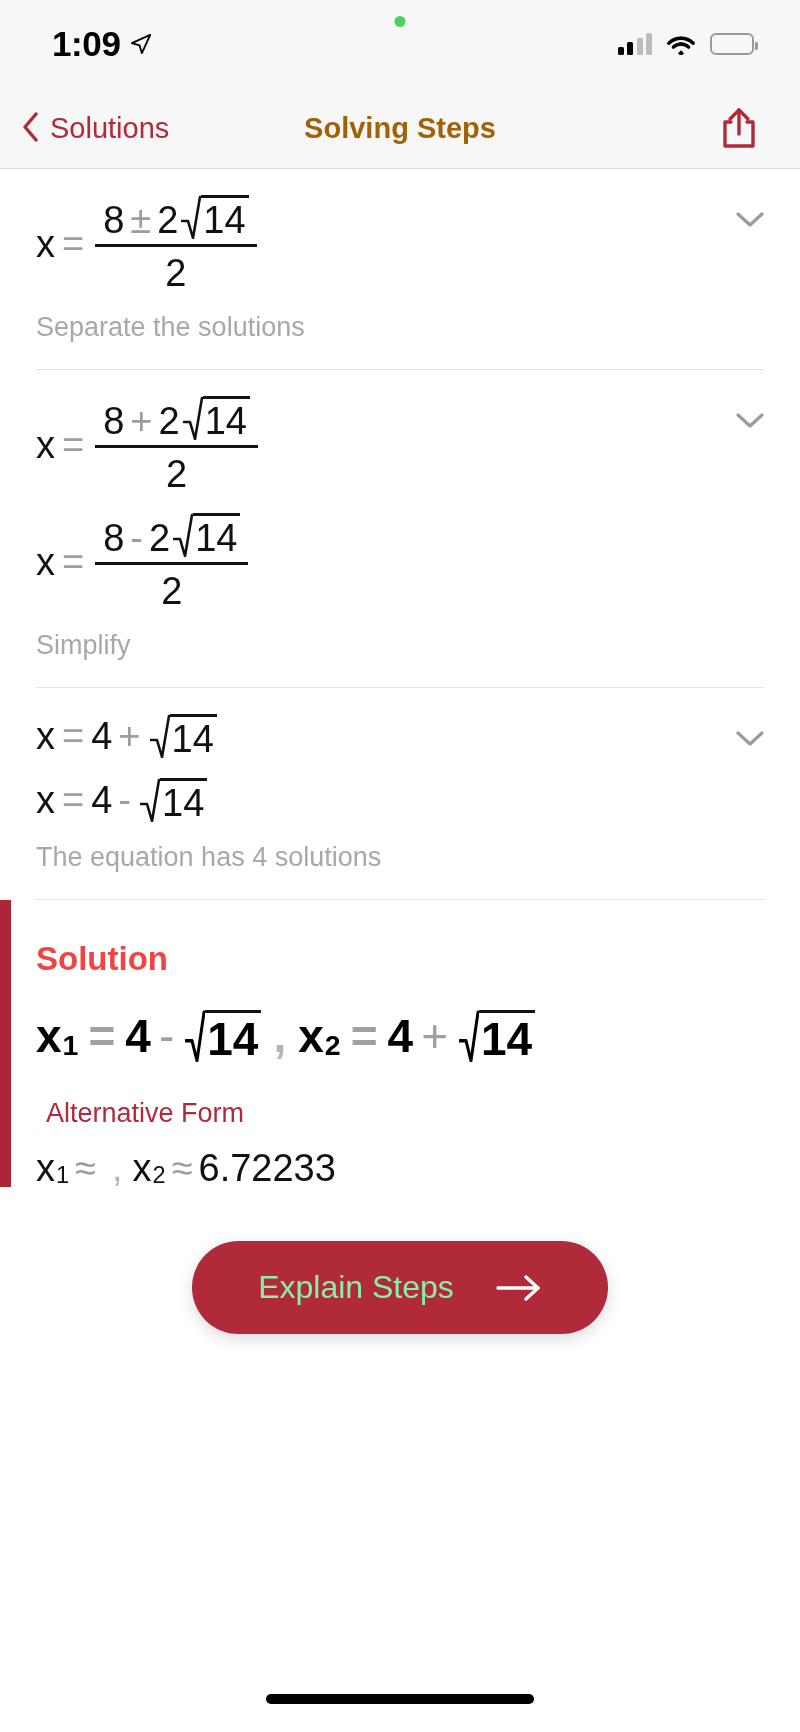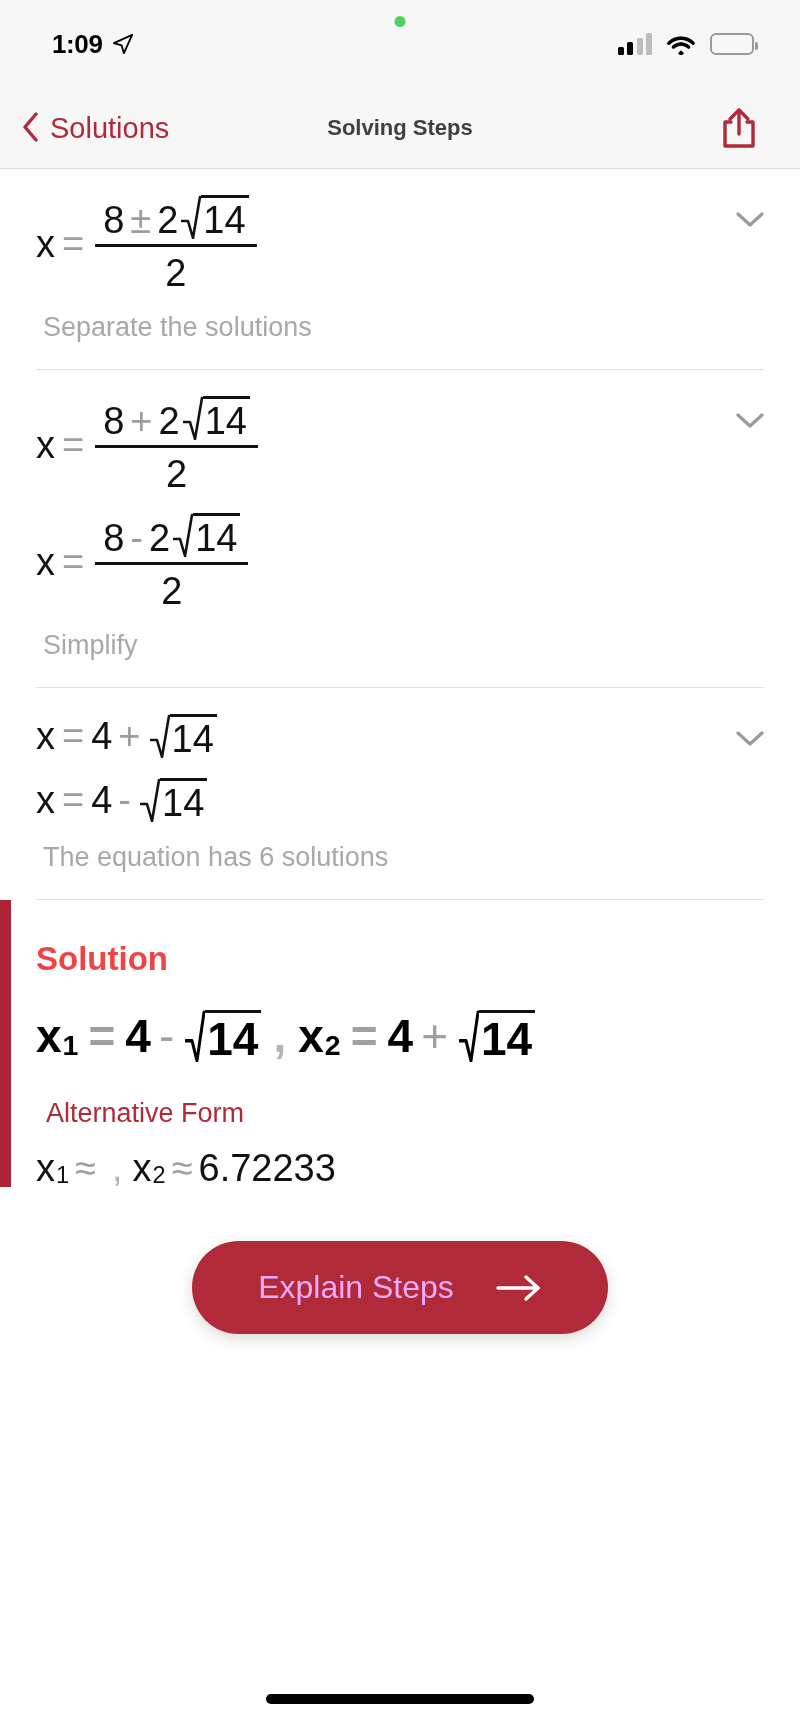--- a/index.html
+++ b/index.html
@@ -15,21 +15,21 @@
   .statusbar {
     position:relative; height:88px; background:#f7f7f7;
     display:flex; align-items:center; justify-content:space-between;
     padding:0 46px 0 52px;
   }
   .green-dot {
     position:absolute; top:16px; left:50%; transform:translateX(-50%);
     width:11px; height:11px; border-radius:50%; background:#4cd35f;
   }
   .st-left { display:flex; align-items:center; gap:10px; }
-  .st-time { font-size:26px; font-weight:600; color:#000; letter-spacing:-0.4px; }
+  .st-time { font-size:35px; font-weight:600; color:#000; letter-spacing:-0.4px; }
   .loc-arrow { width:22px; height:22px; display:block; }
   .st-right { display:flex; align-items:center; gap:14px; }
   .bars { display:flex; align-items:flex-end; gap:3.5px; height:22px; }
   .bars i { display:block; width:6px; border-radius:1.5px; background:#000; }
   .bars i:nth-child(1){ height:8px; }
   .bars i:nth-child(2){ height:13px; }
   .bars i:nth-child(3){ height:17px; background:#bdbdbd; }
   .bars i:nth-child(4){ height:22px; background:#bdbdbd; }
   .wifi { width:30px; height:22px; }
   .battery { position:relative; width:44px; height:22px; border:2.5px solid #9a9a9a;
@@ -45,35 +45,35 @@
     display:flex; align-items:center;
   }
   .nav-back {
     display:flex; gap:11px;
     padding-left:22px; cursor:pointer;
   }
   .chev-left { width:17px; height:30px; }
   .nav-back-label { font-size:29px; color:#b02a3a; font-weight:400; }
   .nav-title {
     position:absolute; left:50%; transform:translateX(-50%);
-    font-size:22px; font-weight:700; color:#404040;
+    font-size:29px; font-weight:700; color:#a16207;
   }
   .nav-share { position:absolute; right:40px; cursor:pointer; }
   .share-svg { width:42px; height:46px; display:block; }
 
   
   .content { position:relative; }
   .step { position:relative; padding:0 36px; }
   .step-inner { padding:26px 0 10px 0; }
   .step-chevron {
     position:absolute; right:30px; top:38px;
     width:40px; height:24px; cursor:pointer;
   }
   .sep { height:1px; background:#e2e2e2; margin:0 36px; }
-  .caption { font-size:27px; color:#a8a8a8; padding:10px 0 26px 0;margin-left:7px; }
+  .caption { font-size:27px; color:#a8a8a8; padding:10px 0 26px 0; }
 
   
   .math { display:flex; align-items:center; font-size:38px; color:#111;
           line-height:1; }
   .math .v { color:#111; }
   .op { color:#9d9d9d; margin:0 6px; font-weight:400; }
   .eq  { color:#9d9d9d; margin:0 7px; }
   .frac { display:inline-flex; flex-direction:column; align-items:center;
           margin-left:4px; }
   .frac .num { display:flex; align-items:flex-end; padding:0 8px 5px 8px; }
@@ -102,21 +102,21 @@
   .comma { color:#b5b5b5; margin:0 12px; font-weight:700; }
   .alt-title { font-size:27px; color:#b02a3a; padding:36px 0 20px 0;margin-left:10px; }
   .alt-math { font-size:38px; color:#111; }
   .alt-math .approx { color:#9d9d9d; margin:0 6px; }
   .alt-math .comma { color:#b5b5b5; margin:0 10px; font-weight:400; }
 
   
   .btn-wrap { display:flex; justify-content:center; padding-top:54px; }
   .explain-btn {
     display:flex; align-items:center; gap:42px;
-    background:#b02a3a; color:#f0abfc;
+    background:#b02a3a; color:#86efac;
     border-radius:48px; padding:28px 66px;
     font-size:32px; cursor:pointer; border:none;
     box-shadow:0 5px 16px rgba(0,0,0,0.14);
   }
   .arrow-svg { width:46px; height:28px; display:block; }
 
   
   .home-indicator {
     position:absolute; bottom:28px; left:50%; transform:translateX(-50%);
     width:268px; height:10px; background:#000; border-radius:6px;
@@ -286,21 +286,21 @@
           <span class="rad">
             <span class="sign">
               <svg viewBox="0 0 20 44" preserveAspectRatio="none">
                 <path d="M1 26L7 26L12 43L19 2" fill="none" stroke="#111" stroke-width="2.6" stroke-linecap="round" stroke-linejoin="round"></path>
               </svg>
             </span>
             <span class="body">14</span>
           </span>
         </div>
       </div>
-      <div class="caption">The equation has 6 solutions</div>
+      <div class="caption">The equation has 4 solutions</div>
     </div>
     <div class="sep"></div>
 
     <div class="solution-card">
       <div class="accent-bar"></div>
 
       <div class="sol-title">Solution</div>
 
       <div class="math sol-math">
         <span>x</span>

